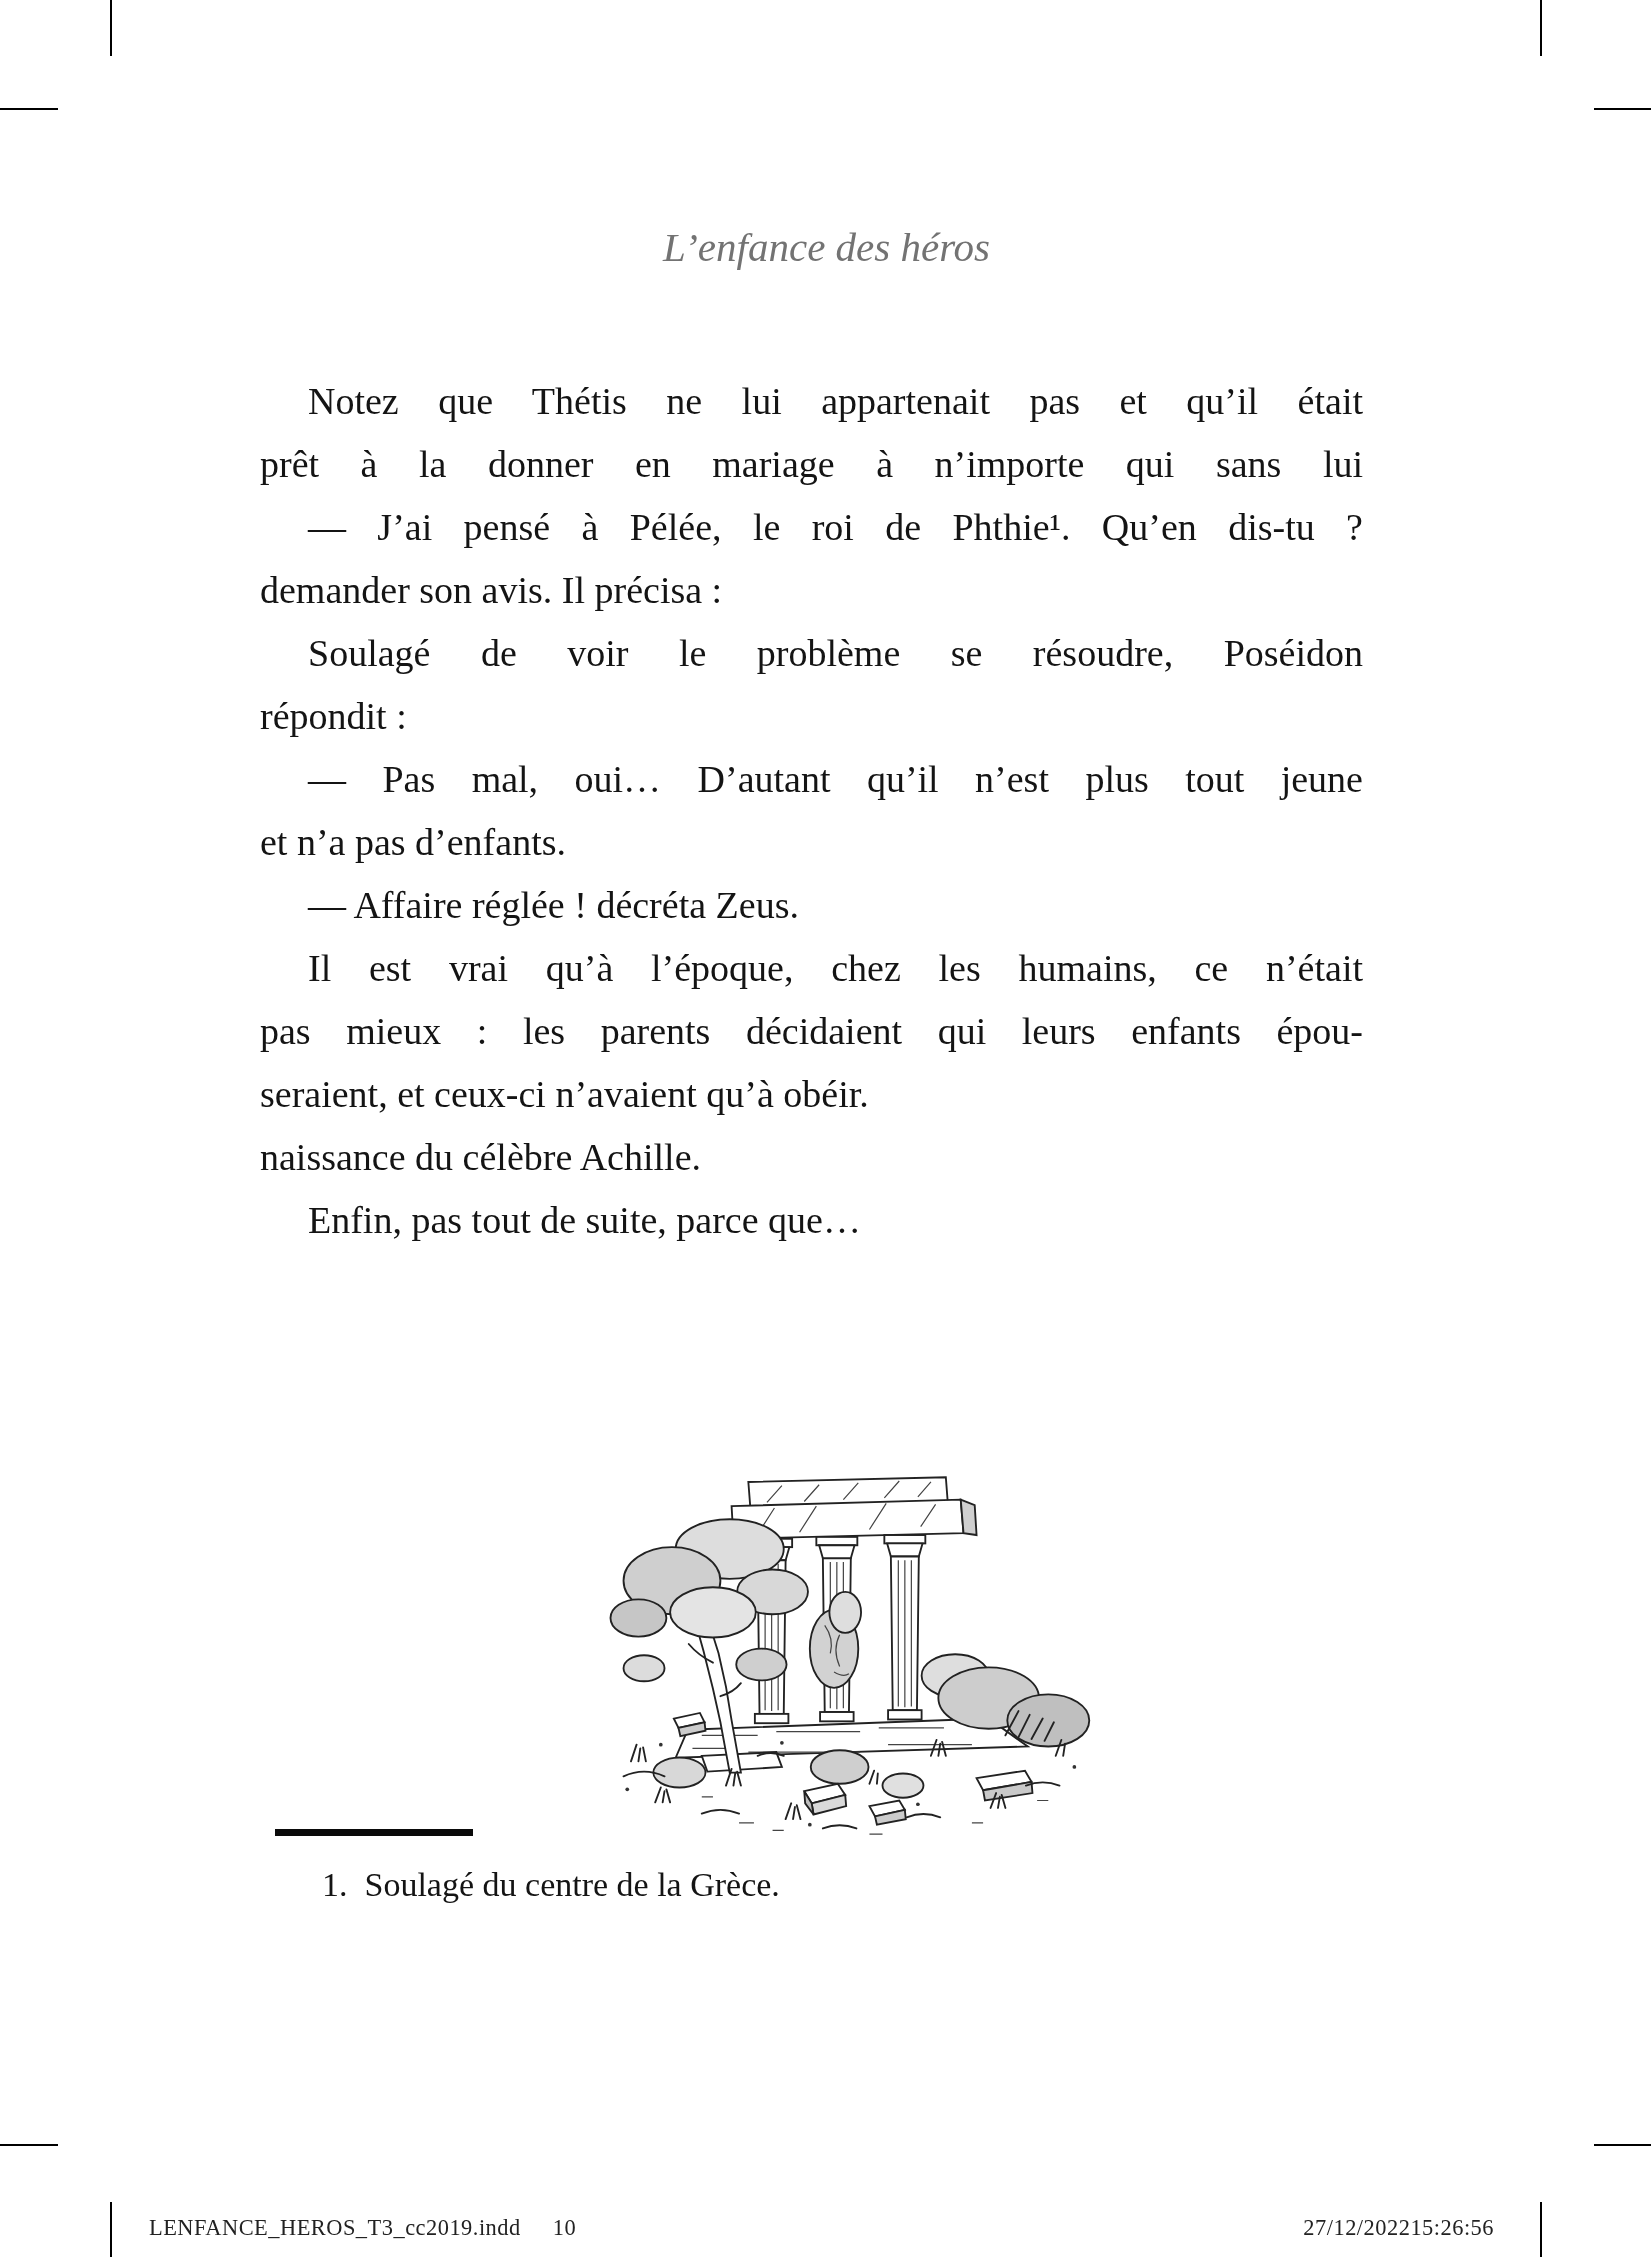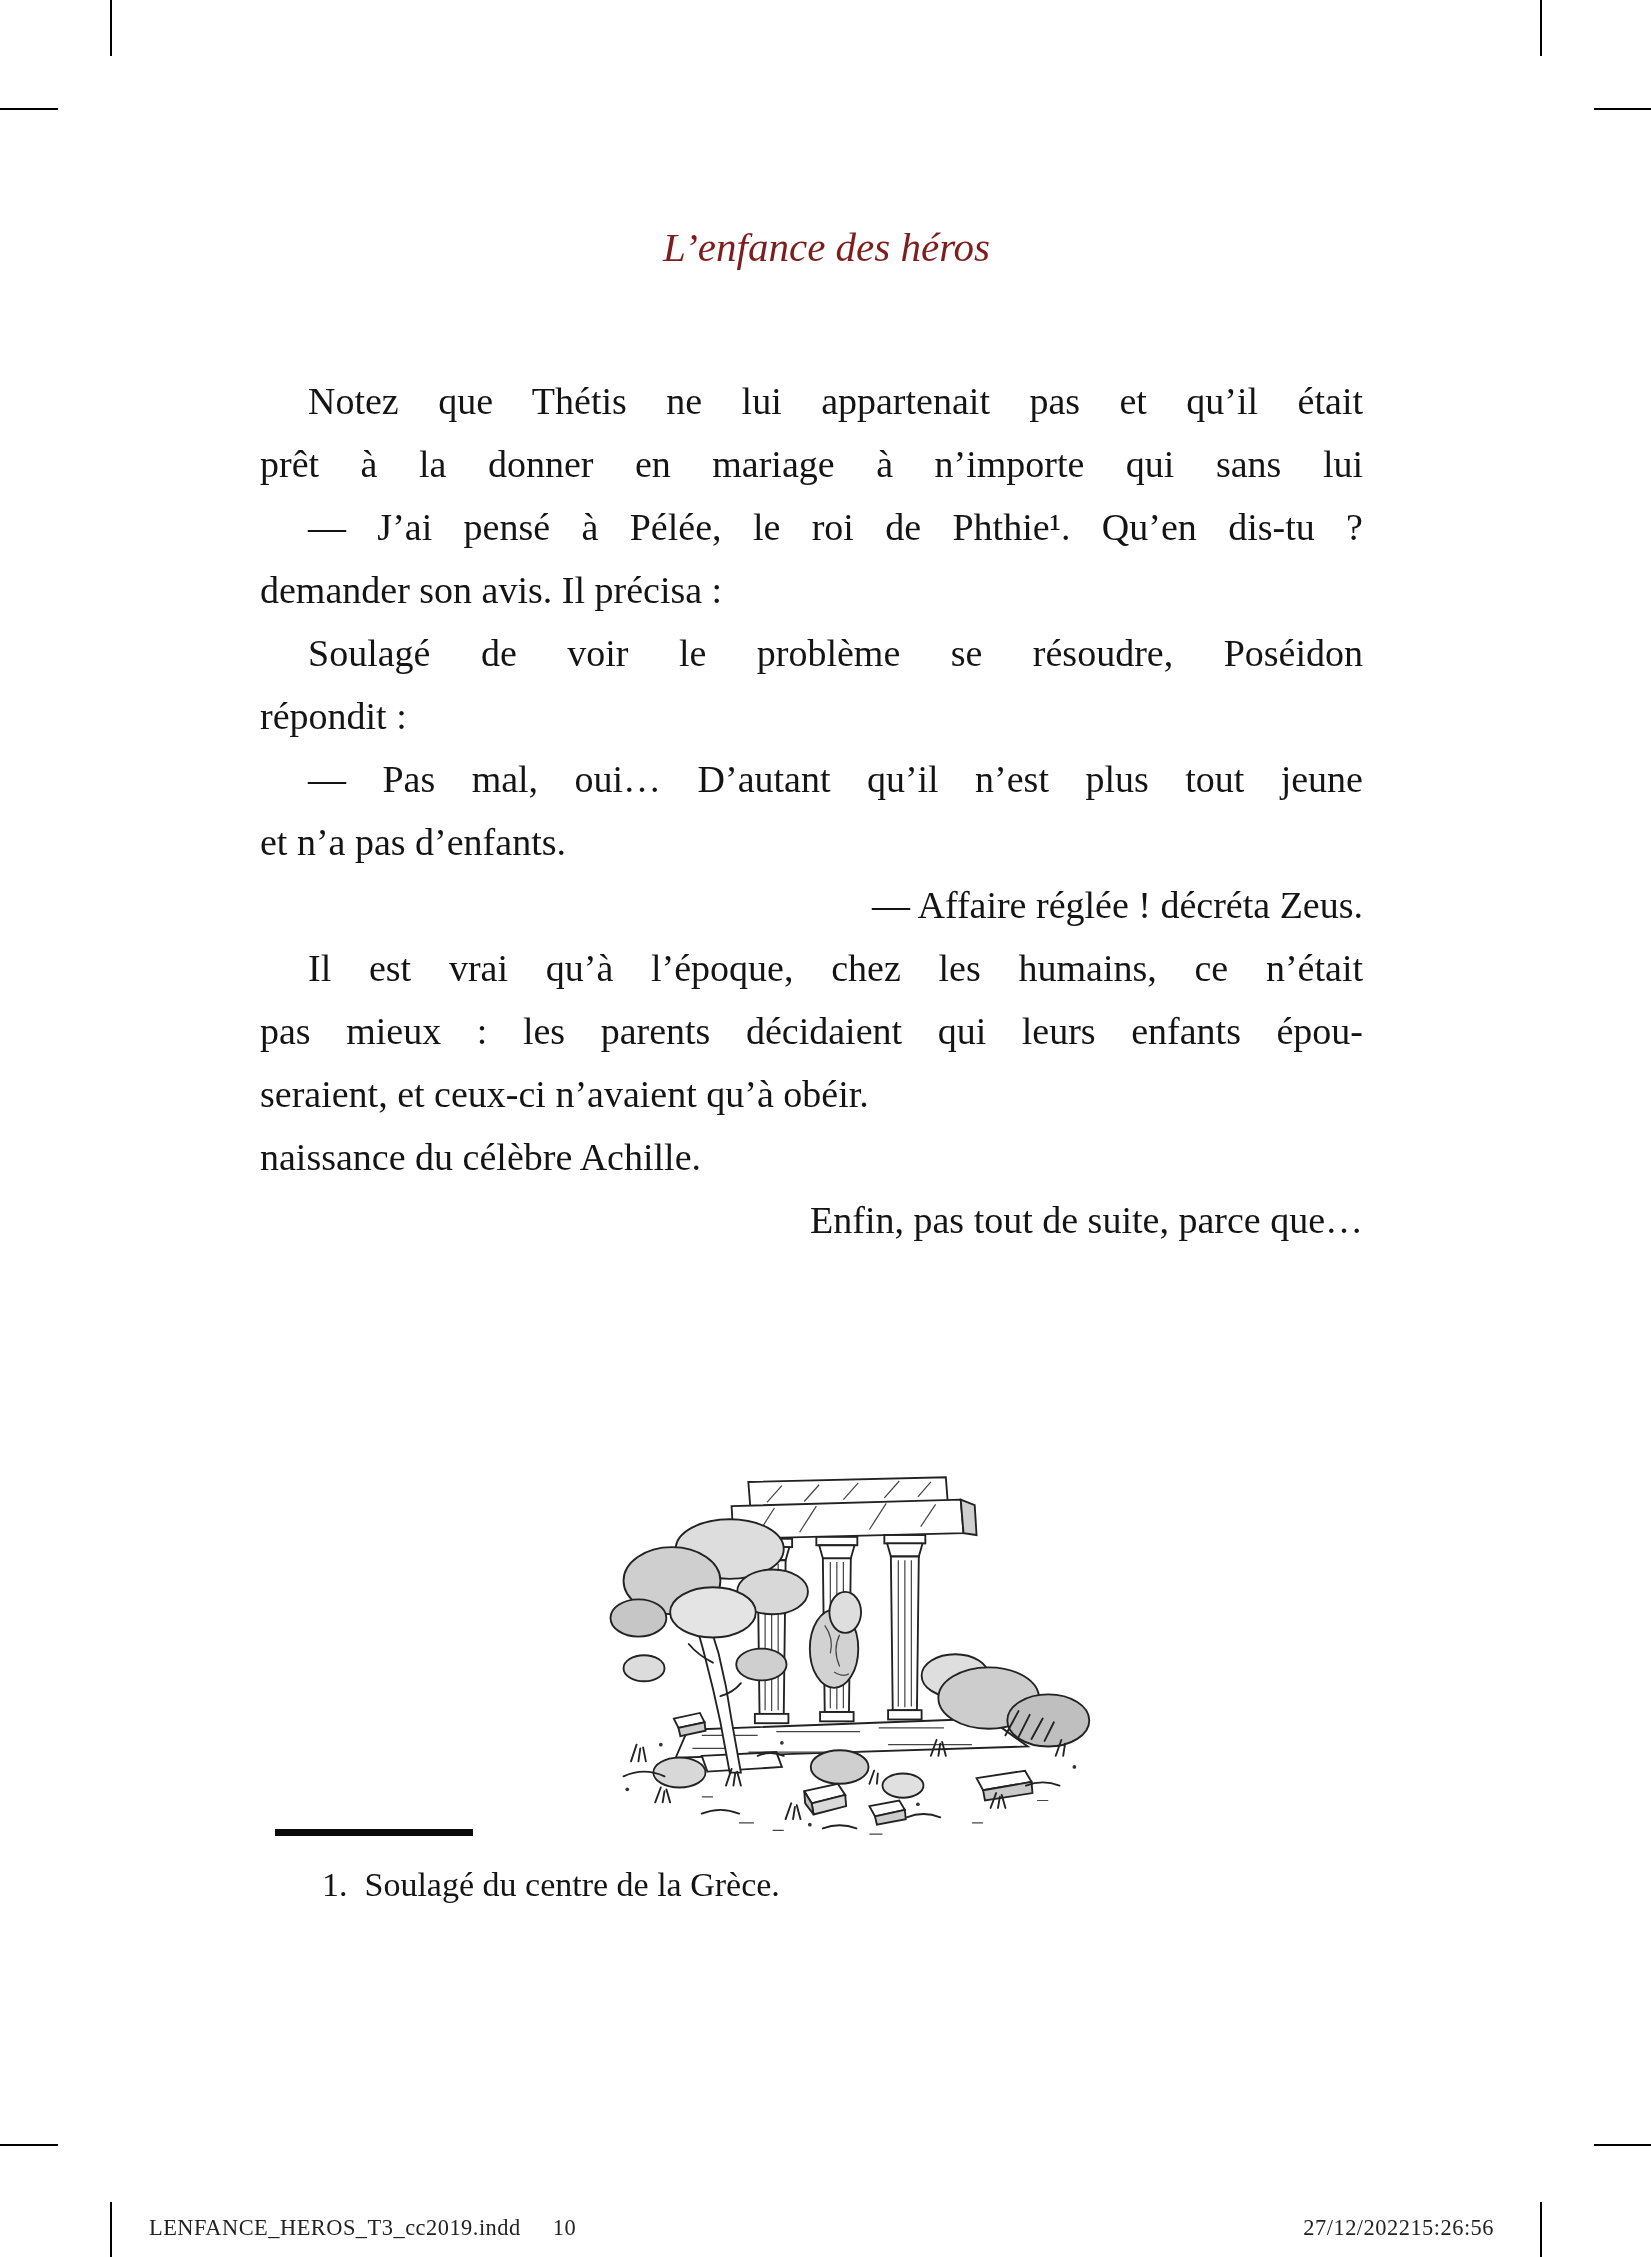--- a/index.html
+++ b/index.html
@@ -13,31 +13,31 @@
   }
   
   .crop{position:absolute;background:#000;}
   .crop.v{width:1.9px;height:56px;}
   .crop.h{width:58px;height:1.9px;}
 
   
   .chapter-title{
     position:absolute;left:275px;top:225px;width:1103px;
     text-align:center;font-style:italic;font-size:41px;line-height:45px;
-    color:#7f1d1d;
+    color:#737373;
   }
 
   
   .body-text{
     position:absolute;left:260px;top:370px;width:1103px;
     font-size:38px;color:#141414;
   }
   .body-text .line{line-height:63px;white-space:normal;text-align:left;}
   .body-text .line.j{text-align:justify;text-align-last:justify;}
-  .body-text .line.ind{text-indent:48px;text-align:right;}
+  .body-text .line.ind{text-indent:48px;}
 
   
   .illustration{position:absolute;left:590px;top:1476px;width:503px;height:364px;}
 
   
   .footnote-rule{position:absolute;left:275px;top:1829px;width:198px;height:6.5px;background:#0a0a0a;}
   .footnote{
     position:absolute;left:322px;top:1863px;width:1053px;
     font-size:34px;line-height:43px;color:#141414;
   }

